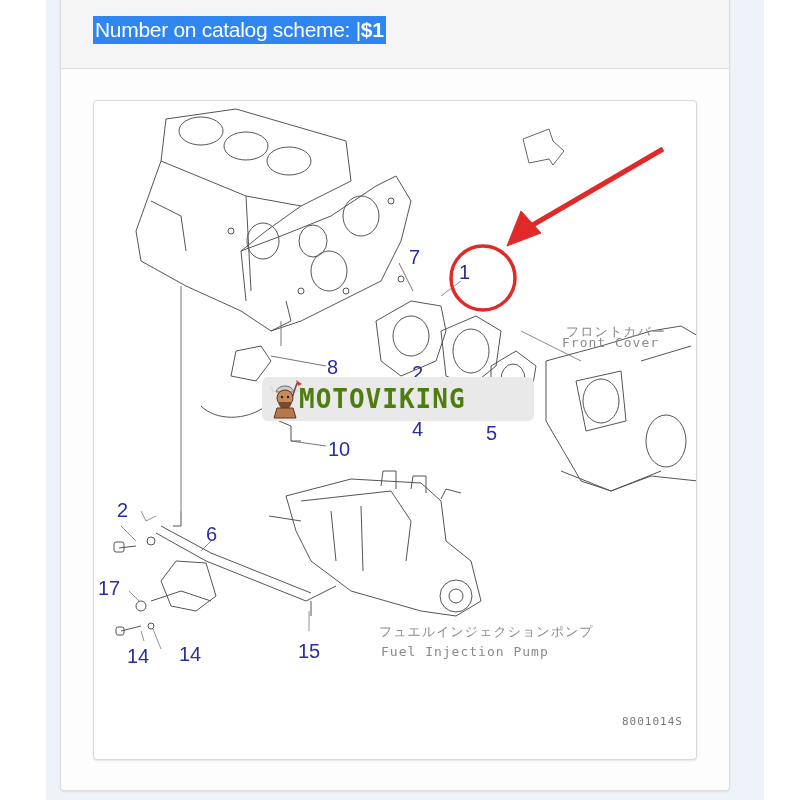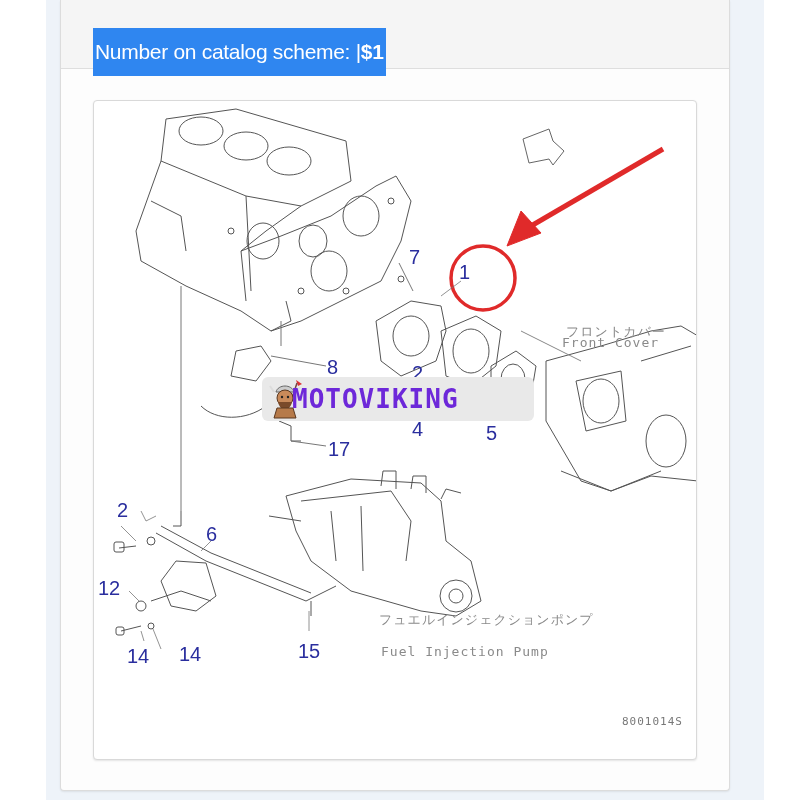--- a/index.html
+++ b/index.html
@@ -1,28 +1,28 @@
 <!DOCTYPE html>
 <html><head>
 <meta charset="utf-8">
 <style>
   html,body{margin:0;padding:0;}
   body{width:800px;height:800px;background:#ffffff;position:relative;overflow:hidden;font-family:"Liberation Sans",sans-serif;}
   .page-bg{position:absolute;left:0;top:0;width:800px;height:800px;background:#ffffff;}
   .outer-col{position:absolute;left:46px;top:0;width:718px;height:800px;background:#eef3f9;}
   .card{position:absolute;left:60px;top:0;width:670px;height:791px;background:#fdfdfd;border:1px solid #dcdcdc;border-top:none;border-radius:0 0 4px 4px;box-sizing:border-box;box-shadow:0 1px 2px rgba(0,0,0,0.08);}
   .card-header{position:absolute;left:0;top:0;width:668px;height:68px;background:#f5f5f5;border-bottom:1px solid #dedede;}
-  .header-text{position:absolute;left:32px;top:28px;height:28px;line-height:28px;font-size:21px;color:#ffffff;background:#2f86f0;padding:10px 2px;letter-spacing:-0.3px;white-space:nowrap;text-align:center;}
+  .header-text{position:absolute;left:32px;top:16px;height:28px;line-height:28px;font-size:21px;color:#ffffff;background:#2f86f0;padding:0 2px;letter-spacing:-0.3px;white-space:nowrap;text-align:center;}
   .header-text .val{font-weight:bold;}
   .diagram-frame{position:absolute;left:93px;top:100px;width:604px;height:660px;background:#ffffff;border:1px solid #d9d9d9;border-radius:4px;box-sizing:border-box;box-shadow:0 1px 2px rgba(0,0,0,0.10);overflow:hidden;}
   svg.drawing{position:absolute;left:0;top:0;}
   .num{position:absolute;color:#2a2e9e;font-size:20px;font-family:"Liberation Sans",sans-serif;line-height:1;}
   .jp{position:absolute;font-family:"DejaVu Sans Mono",monospace;color:#8a8a8a;font-size:13px;letter-spacing:1px;white-space:nowrap;}
   .watermark{position:absolute;left:262px;top:377px;width:272px;height:44px;background:#e9e9e9;border-radius:6px;}
-  .wm-text{position:absolute;left:30px;top:6px;font-family:"DejaVu Sans Mono",monospace;font-weight:bold;font-size:26px;color:#6d28d9;letter-spacing:1px;line-height:32px;white-space:nowrap;}
+  .wm-text{position:absolute;left:37px;top:6px;font-family:"DejaVu Sans Mono",monospace;font-weight:bold;font-size:26px;color:#4d7c0f;letter-spacing:1px;line-height:32px;white-space:nowrap;}
   .wm-logo{position:absolute;left:6px;top:1px;width:40px;height:42px;}
   .sheet-code{position:absolute;left:622px;top:714px;font-family:"DejaVu Sans Mono",monospace;font-size:11px;color:#777;letter-spacing:1px;}
 </style>
 </head>
 <body>
 
 <div class="page-bg"></div>
 <div class="outer-col"></div>
 
 <div class="card">
@@ -137,32 +137,32 @@
       </g>
     </g>
   </svg>
 
   <span class="num" style="left:365px;top:161px;">1</span>
   <span class="num" style="left:315px;top:146px;">7</span>
   <span class="num" style="left:233px;top:256px;">8</span>
   <span class="num" style="left:318px;top:262px;">2</span>
   <span class="num" style="left:318px;top:318px;">4</span>
   <span class="num" style="left:392px;top:322px;">5</span>
-  <span class="num" style="left:234px;top:338px;">17</span>
+  <span class="num" style="left:234px;top:338px;">10</span>
   <span class="num" style="left:-20px;top:415px;">11</span>
   <span class="num" style="left:23px;top:399px;">2</span>
   <span class="num" style="left:112px;top:423px;">6</span>
-  <span class="num" style="left:4px;top:477px;">12</span>
+  <span class="num" style="left:4px;top:477px;">17</span>
   <span class="num" style="left:33px;top:545px;">14</span>
   <span class="num" style="left:59px;top:543px;margin-left:26px;">14</span>
   <span class="num" style="left:204px;top:540px;">15</span>
 
   <span class="jp" style="left:472px;top:222px;">フロントカバー</span>
   <span class="jp" style="left:468px;top:234px;">Front Cover</span>
-  <span class="jp" style="left:285px;top:510px;font-family:Liberation Serif, serif;">フュエルインジェクションポンプ</span>
+  <span class="jp" style="left:285px;top:522px;font-family:Liberation Serif, serif;">フュエルインジェクションポンプ</span>
   <span class="jp" style="left:287px;top:543px;">Fuel Injection Pump</span>
   <span class="sheet-code" style="left:528px;top:614px;">8001014S</span>
 </div>
 
 <div class="watermark">
   <svg class="wm-logo" viewBox="0 0 40 42">
     <path d="M28 2 L34 6 L30 8 Z" fill="#d33"></path>
     <path d="M29 5 L24 20" stroke="#744" stroke-width="1.5"></path>
     <path d="M8 14 C10 6 24 6 26 14 Z" fill="#ccc" stroke="#666" stroke-width="1"></path>
     <path d="M6 14 L2 8 M28 14 L32 9" stroke="#ddd" stroke-width="2"></path>

